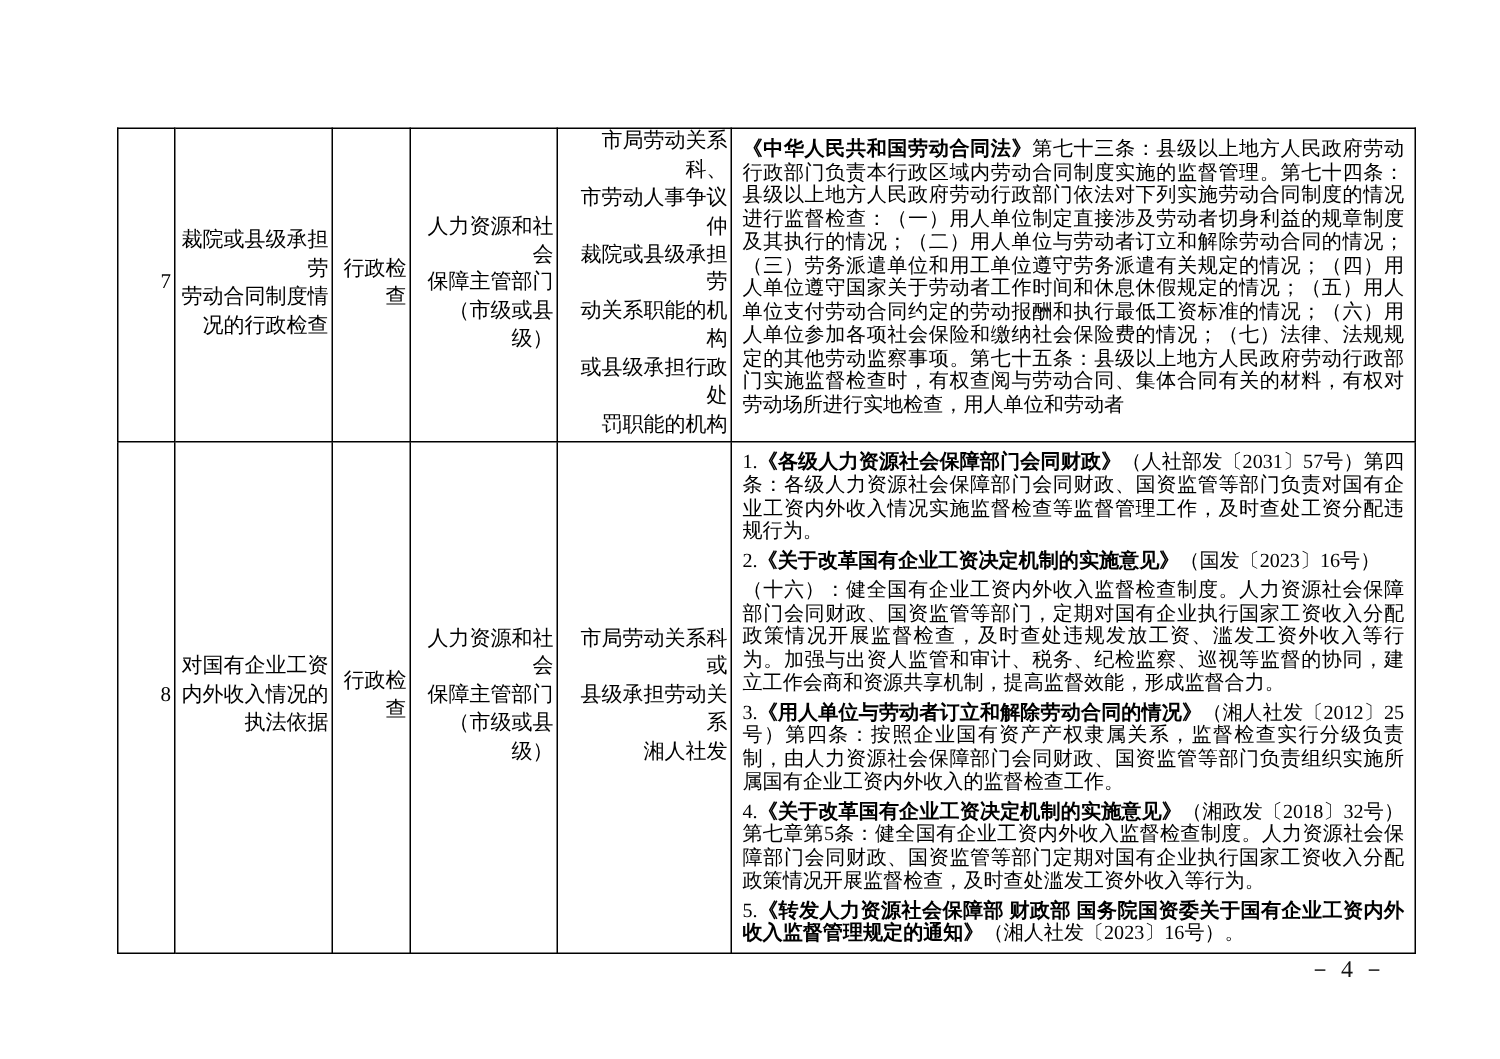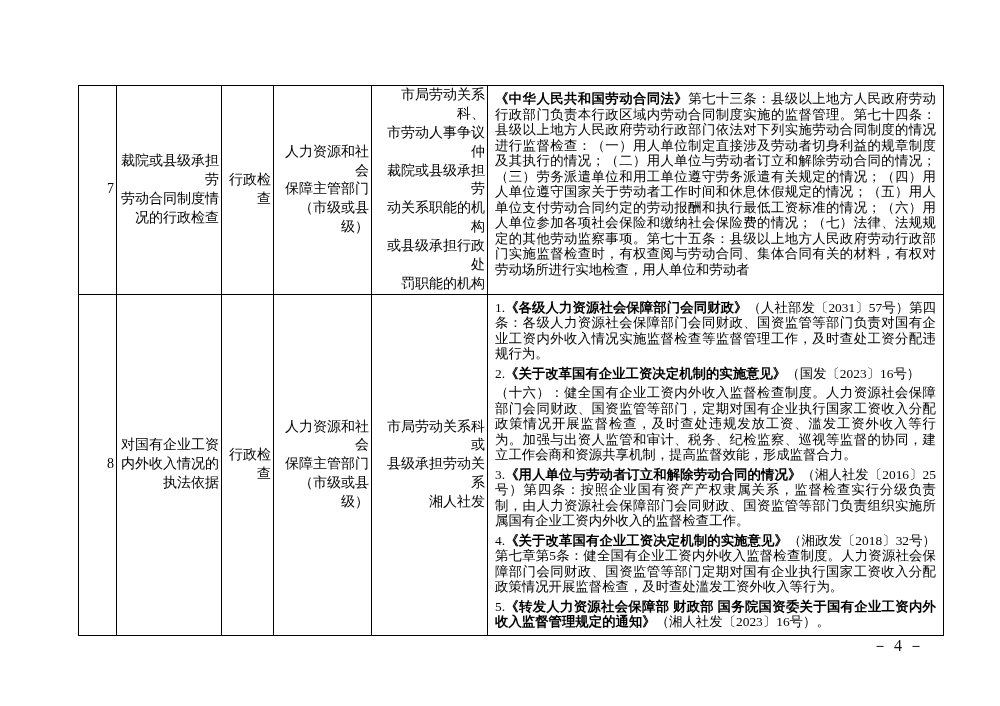--- a/index.html
+++ b/index.html
@@ -79,21 +79,21 @@
     <td class="center-cell">人力资源和社会
 保障主管部门
 （市级或县级）</td>
     <td class="center-cell">市局劳动关系科或
 县级承担劳动关系
 湘人社发</td>
     <td class="basis-cell">
           <div class="para"><span>1.</span><span class="bold">《各级人力资源社会保障部门会同财政》</span><span>（人社部发〔2031〕57号）第四条：各级人力资源社会保障部门会同财政、国资监管等部门负责对国有企业工资内外收入情况实施监督检查等监督管理工作，及时查处工资分配违规行为。</span></div>
           <div class="para"><span>2.</span><span class="bold">《关于改革国有企业工资决定机制的实施意见》</span><span>（国发〔2023〕16号）</span></div>
           <div class="para"><span>（十六）：健全国有企业工资内外收入监督检查制度。人力资源社会保障部门会同财政、国资监管等部门，定期对国有企业执行国家工资收入分配政策情况开展监督检查，及时查处违规发放工资、滥发工资外收入等行为。加强与出资人监管和审计、税务、纪检监察、巡视等监督的协同，建立工作会商和资源共享机制，提高监督效能，形成监督合力。</span></div>
-          <div class="para"><span>3.</span><span class="bold">《用人单位与劳动者订立和解除劳动合同的情况》</span><span>（湘人社发〔2016〕25号）第四条：按照企业国有资产产权隶属关系，监督检查实行分级负责制，由人力资源社会保障部门会同财政、国资监管等部门负责组织实施所属国有企业工资内外收入的监督检查工作。</span></div>
+          <div class="para"><span>3.</span><span class="bold">《用人单位与劳动者订立和解除劳动合同的情况》</span><span>（湘人社发〔2012〕25号）第四条：按照企业国有资产产权隶属关系，监督检查实行分级负责制，由人力资源社会保障部门会同财政、国资监管等部门负责组织实施所属国有企业工资内外收入的监督检查工作。</span></div>
           <div class="para"><span>4.</span><span class="bold">《关于改革国有企业工资决定机制的实施意见》</span><span>（湘政发〔2018〕32号）第七章第5条：健全国有企业工资内外收入监督检查制度。人力资源社会保障部门会同财政、国资监管等部门定期对国有企业执行国家工资收入分配政策情况开展监督检查，及时查处滥发工资外收入等行为。</span></div>
           <div class="para"><span>5.</span><span class="bold">《转发人力资源社会保障部 财政部 国务院国资委关于国有企业工资内外收入监督管理规定的通知》</span><span>（湘人社发〔2023〕16号）。</span></div>
         </td>
   </tr>
 </tbody>
   </table>
 
 <div class="page-number">－ 4 －</div>
 
 </body></html>

